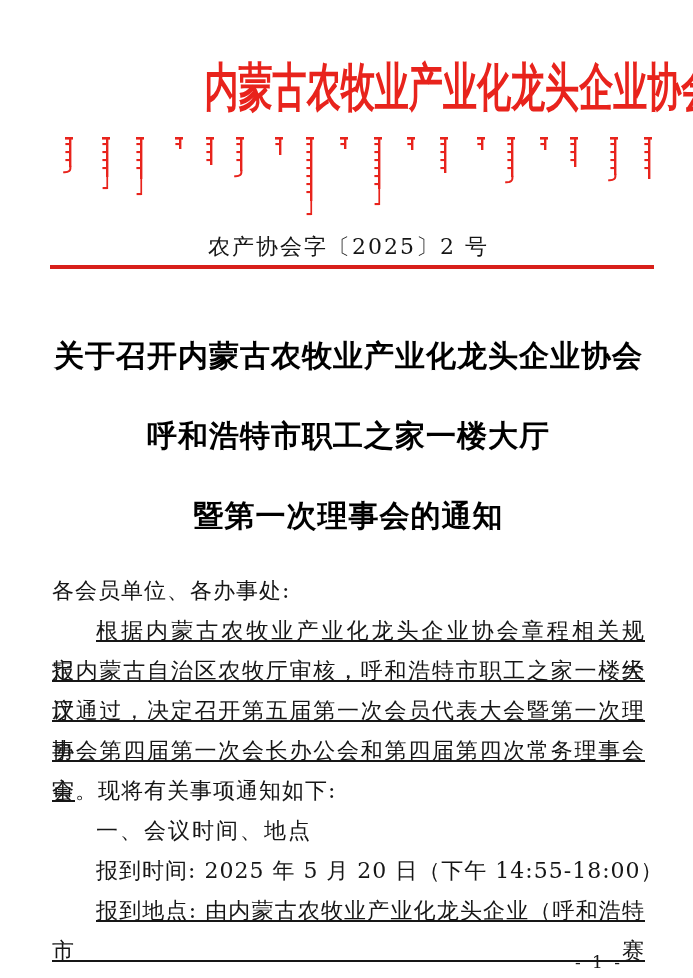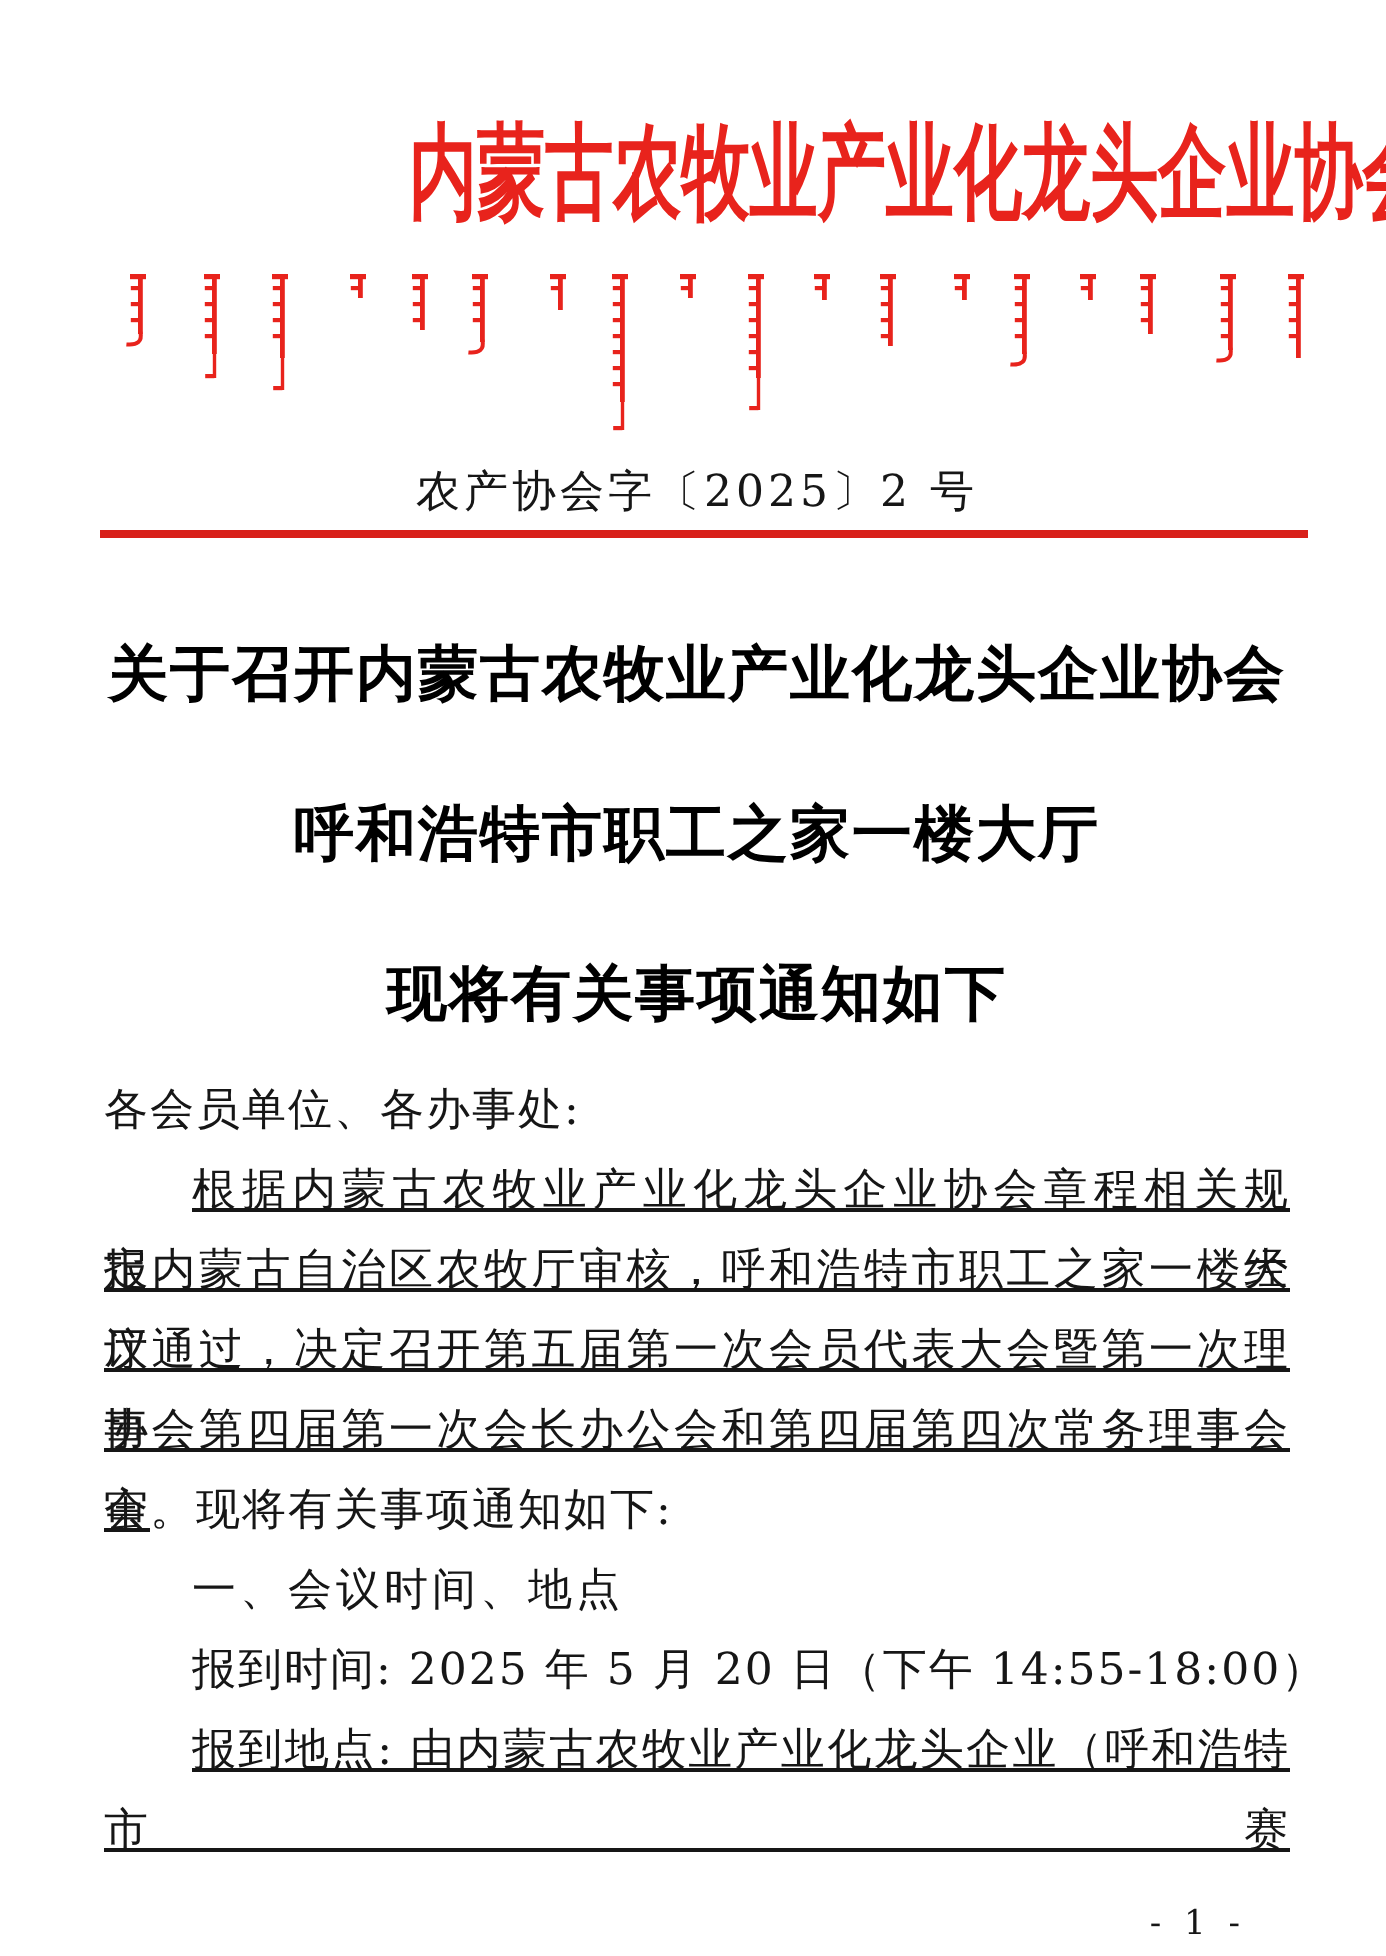--- a/index.html
+++ b/index.html
@@ -56,35 +56,35 @@
   .red-rule{
     margin:6px auto 0 auto;
     width:604px;
     height:4px;
     background:var(--rule-red);
     position:relative;
     left:-2px;
   }
   
   .notice-title{
-    margin-top:50px;
+    margin-top:68px;
     text-align:center;
     font-weight:bold;
     color:#000000;
   }
   .notice-title .t-line{
     font-size:30px;
     line-height:38px;
     letter-spacing:1px;
     white-space:nowrap;
   }
   .notice-title .t-line + .t-line{margin-top:42px;}
   
   .body-text{
-    margin-top:19px;
+    margin-top:36px;
     color:var(--ink);
     font-size:22px;
   }
   .b-line{
     height:40px;
     line-height:40px;
     letter-spacing:1px;
     white-space:nowrap;
   }
   .b-line.just{
@@ -229,21 +229,21 @@
     </div>
 
     <div class="doc-number">农产协会字〔2025〕2 号</div>
 
     <div class="red-rule"></div>
   </div>
 
   <div class="notice-title">
     <div class="t-line">关于召开内蒙古农牧业产业化龙头企业协会</div>
     <div class="t-line">呼和浩特市职工之家一楼大厅</div>
-    <div class="t-line">现将有关事项通知如下</div>
+    <div class="t-line">暨第一次理事会的通知</div>
   </div>
 
   <div class="body-text">
     <div class="b-line">各会员单位、各办事处:</div>
 
     <div class="b-line just indent">根据内蒙古农牧业产业化龙头企业协会章程相关规定，经</div>
     <div class="b-line just">报内蒙古自治区农牧厅审核，呼和浩特市职工之家一楼大厅</div>
     <div class="b-line just">议通过，决定召开第五届第一次会员代表大会暨第一次理事</div>
     <div class="b-line just">协会第四届第一次会长办公会和第四届第四次常务理事会审</div>
     <div class="b-line">会。现将有关事项通知如下:</div>

